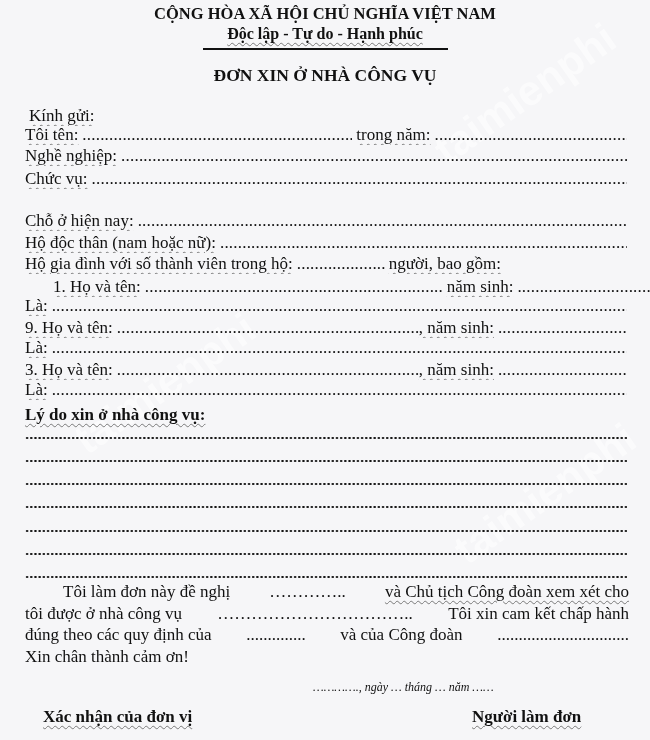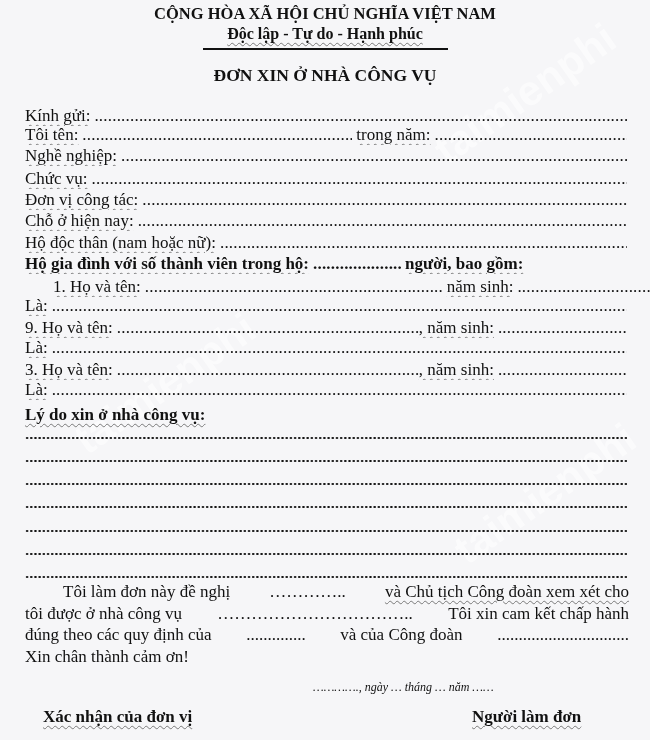--- a/index.html
+++ b/index.html
@@ -65,21 +65,21 @@
 
   <div class="wm" style="left:420px;top:70px;">taimienphi</div>
   <div class="wm" style="left:440px;top:470px;">taimienphi</div>
   <div class="wm" style="left:60px;top:360px;">taimienphi</div>
 
   <div class="center h1">CỘNG HÒA XÃ HỘI CHỦ NGHĨA VIỆT NAM</div>
   <div class="center h2"><span class="sq">Độc lập - Tự do - Hạnh phúc</span></div>
   <div class="rule"></div>
   <div class="center title">ĐƠN XIN Ở NHÀ CÔNG VỤ</div>
 
-  <div class="line" style="top:106px;">
+  <div class="line" style="top:106px;flex-direction:column;">
     <span class="lbl sq">Kính gửi:</span>
       <span class="dots"></span>
   </div>
 
   <div class="line" style="top:125px;">
     <span class="lbl sq">Tôi tên:</span>
     <span class="dots" style="flex:0 0 270px;"></span>
     <span class="mid sq">trong năm:</span>
     <span class="dots"></span>
   </div>
@@ -87,36 +87,32 @@
   <div class="line" style="top:146px;">
     <span class="lbl sq">Nghề nghiệp:</span>
       <span class="dots"></span>
   </div>
 
   <div class="line" style="top:169px;text-align:center;">
     <span class="lbl sq">Chức vụ:</span>
       <span class="dots"></span>
   </div>
 
-  <div class="line" style="top:190px;">
-    <span class="lbl sq">Đơn vị công tác:</span>
-      <span class="dots"></span>
-  </div>
 
   <div class="line" style="top:211px;">
     <span class="lbl sq">Chỗ ở hiện nay:</span>
       <span class="dots"></span>
   </div>
 
   <div class="line" style="top:233px;">
     <span class="lbl sq">Hộ độc thân (nam hoặc nữ):</span>
       <span class="dots"></span>
   </div>
 
-  <div class="line" style="top:254px;font-weight:bold;">
+  <div class="line" style="top:254px;">
     <span class="lbl sq">Hộ gia đình với số thành viên trong hộ:</span>
     <span class="dots" style="flex:0 0 88px;"></span>
     <span class="mid sq">người, bao gồm:</span>
   </div>
 
   <div class="line" style="top:277px;margin-left:28px;">
     <span class="lbl sq">1. Họ và tên:</span>
     <span class="dots" style="flex:0 0 298px;"></span>
     <span class="mid sq">năm sinh:</span>
     <span class="dots"></span>

